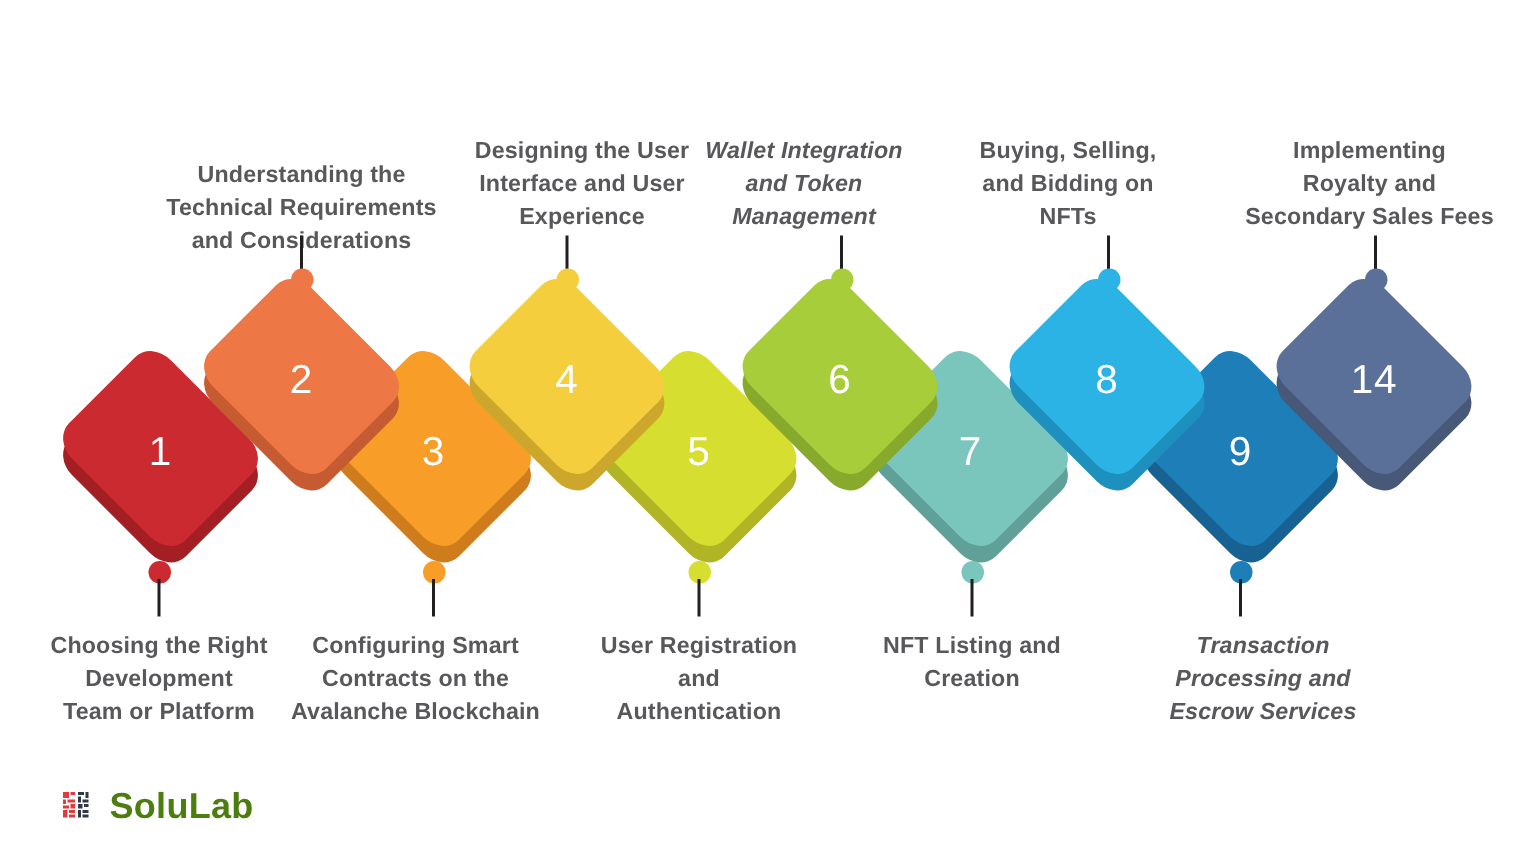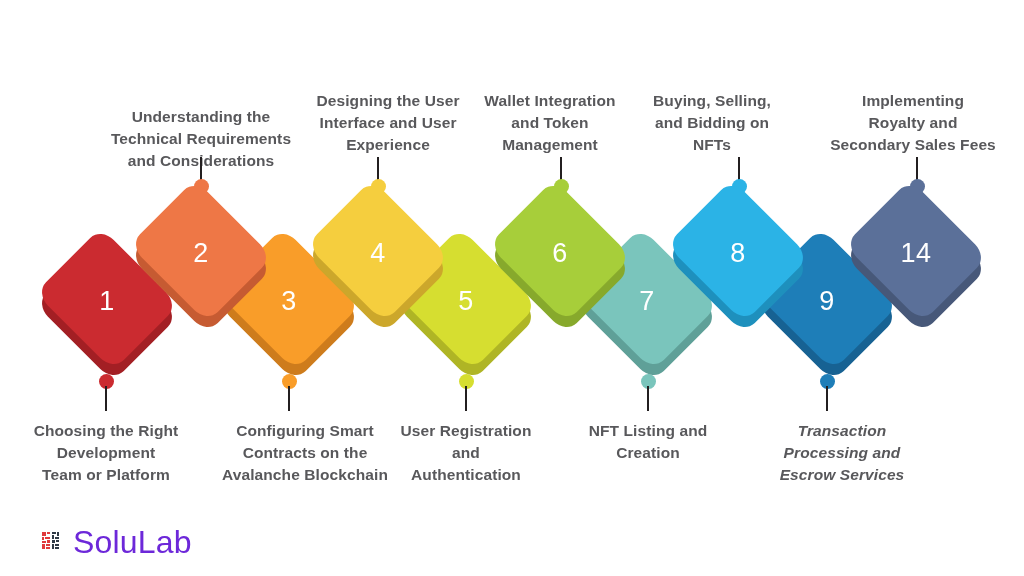--- a/index.html
+++ b/index.html
@@ -89,41 +89,41 @@
     display: flex;
     align-items: center;
     gap: 9px;
   }
   #logo .mark {
     width: 22px;
     height: 22px;
     display: block;
   }
   #logo .wordmark {
-    font-size: 32px;
-    color: #6d28d9;
-    font-weight: 400;
+    font-size: 24px;
+    color: #4d7c0f;
+    font-weight: 700;
     letter-spacing: 0.2px;
     line-height: 1;
   }
 </style>
 </head>
 <body>
 
 <div id="stage">
 
   <div class="label top" style="left:106px; top:106px; width:190px;">Understanding the
 Technical Requirements
 and Considerations</div>
 
   <div class="label top" style="left:300px; top:90px; width:176px;">Designing the User
 Interface and User
 Experience</div>
 
-  <div class="label top" style="left:474px; top:90px; width:152px;">Wallet Integration
+  <div class="label top" style="left:460px; top:90px; width:152px;font-style:italic;">Wallet Integration
 and Token
 Management</div>
 
   <div class="label top" style="left:636px; top:90px; width:152px;">Buying, Selling,
 and Bidding on
 NFTs</div>
 
   <div class="label top" style="left:820px; top:90px; width:186px;">Implementing
 Royalty and
 Secondary Sales Fees</div>
@@ -215,21 +215,21 @@
   <div class="diamond" style="left:861px; top:196px; z-index:5;">
     <div class="side" style="background:#475879;"></div>
     <div class="face" style="background:#5B7099;"></div>
     <div class="num" style="top:44px;">14</div>
   </div>
 
   <div class="label bottom" style="left:26px; top:420px; width:160px;">Choosing the Right
 Development
 Team or Platform</div>
 
-  <div class="label bottom" style="left:216px; top:420px; width:178px;">Configuring Smart
+  <div class="label bottom" style="left:188px; top:420px; width:178px;">Configuring Smart
 Contracts on the
 Avalanche Blockchain</div>
 
   <div class="label bottom" style="left:576px; top:420px; width:144px;">NFT Listing and
 Creation</div>
 
   <div class="label bottom" style="left:392px; top:420px; width:148px;">User Registration
 and
 Authentication</div>
 

